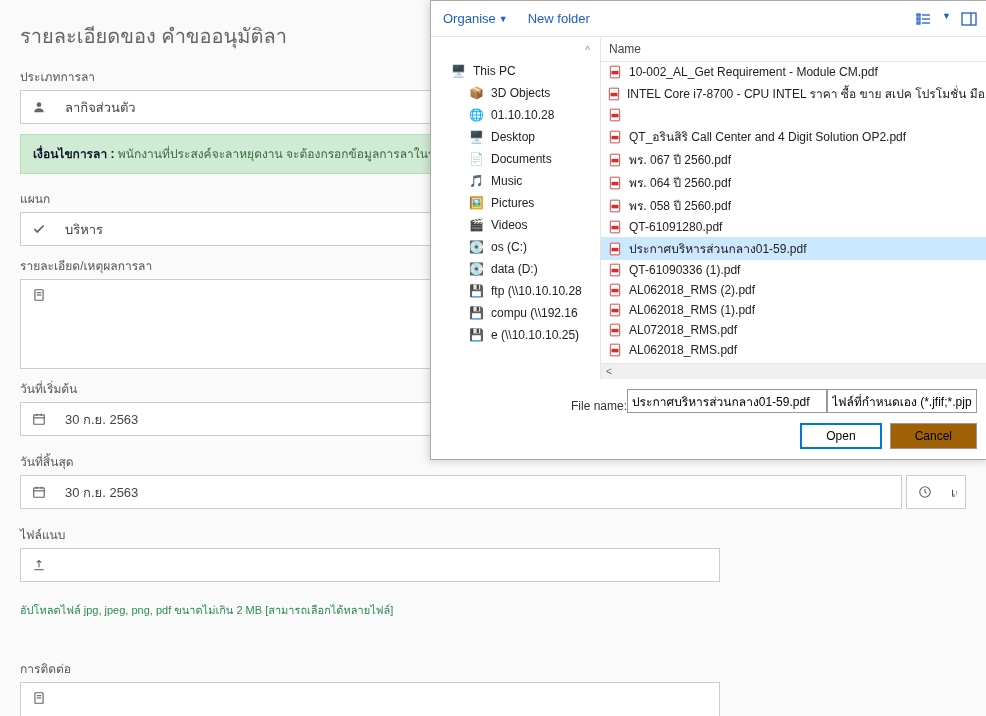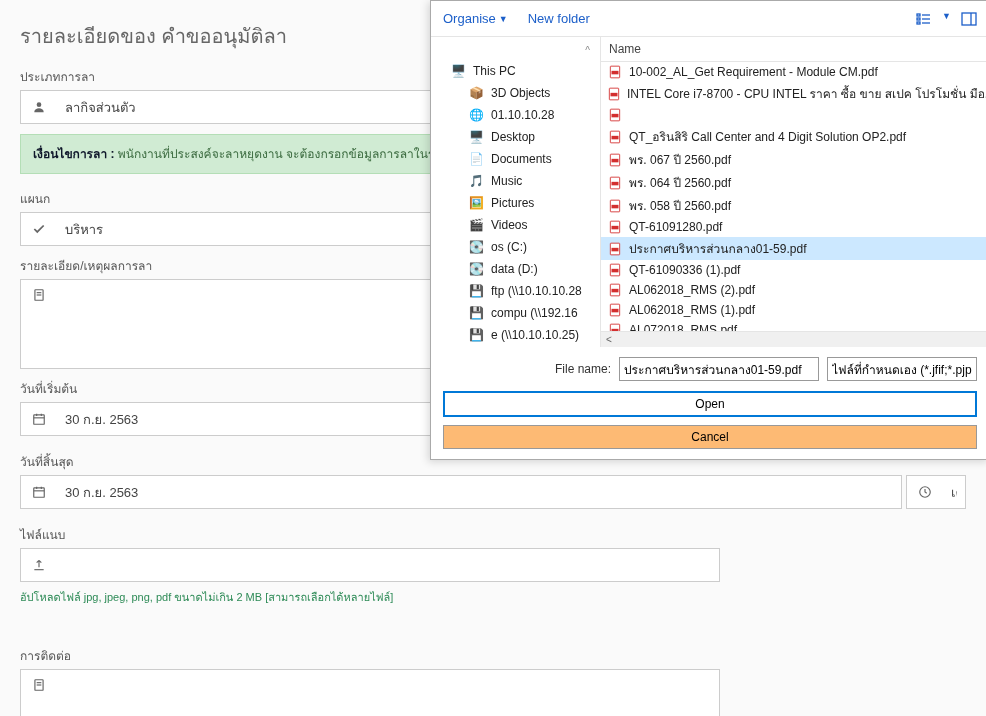--- a/index.html
+++ b/index.html
@@ -16,21 +16,21 @@
     .notice-box { background: #d0ebd3; border: 1px solid #b4deb6; padding: 10px 12px; font-size: 12px; color: #3a6a3e; margin: 10px 0 15px; line-height: 1.5; }
     .notice-box b { color: #0f172a; }
     .textarea-group { border: 1px solid #ccc; background: #fff; min-height: 90px; display: flex; }
     .textarea-icon { width: 36px; display: flex; align-items: flex-start; justify-content: center; padding-top: 8px; color: #666; }
     .textarea-field { flex: 1; border: none; resize: none; padding: 8px; font-family: inherit; font-size: 13px; outline: none; }
     .two-col { display: flex; gap: 4px; }
     .two-col .input-group:first-child { flex: 1; }
     .time-group { width: 60px; }
     .file-group { border: 1px solid #ccc; background: #fff; height: 34px; display: flex; align-items: center; }
     .file-icon { width: 36px; display: flex; align-items: center; justify-content: center; color: #666; }
-    .help-text { font-size: 11px; color: #2e8b57; margin-top: 6px; }
+    .help-text { font-size: 11px; color: #2e8b57; margin-top: 19px; }
     
     
     .file-dialog { position: absolute; top: 0; left: 430px; width: 560px; height: 460px; background: #fff; border: 1px solid #aaa; box-shadow: -2px 2px 8px rgba(0,0,0,0.15); display: flex; flex-direction: column; }
     .dialog-toolbar { height: 36px; border-bottom: 1px solid #e5e5e5; display: flex; align-items: center; padding: 0 12px; gap: 20px; }
     .toolbar-link { color: #1c5fc9; font-size: 13px; cursor: pointer; display: flex; align-items: center; gap: 3px; }
     .toolbar-right { margin-left: auto; display: flex; gap: 10px; }
     .toolbar-icon { width: 16px; height: 16px; display: inline-flex; align-items: center; justify-content: center; color: #1c5fc9; }
     .chevron-down { font-size: 9px; }
     
     .dialog-body { flex: 1; display: flex; overflow: hidden; }
@@ -45,26 +45,26 @@
     .file-header { display: flex; border-bottom: 1px solid #e5e5e5; padding: 5px 8px; font-size: 12px; color: #444; }
     .file-list { flex: 1; overflow-y: auto; }
     .file-row { display: flex; align-items: center; padding: 2px 6px; font-size: 12px; color: #222; cursor: pointer; gap: 6px; white-space: nowrap; }
     .file-row.selected { background: #cce8ff; }
     .pdf-icon { width: 16px; height: 16px; display: inline-flex; align-items: center; justify-content: center; color: #d32f2f; font-size: 10px; }
     .file-scrollbar { height: 16px; border-top: 1px solid #e5e5e5; background: #f0f0f0; display: flex; align-items: center; }
     .scroll-arrow { width: 16px; text-align: center; color: #666; font-size: 10px; }
     .scroll-track { flex: 1; background: #f0f0f0; }
     
     .dialog-footer { padding: 10px 12px; border-top: 0; display: flex; flex-direction: column; gap: 10px; }
-    .filename-row { display: flex; align-items: center; gap: 8px; }
+    .filename-row { display: flex; align-items: flex-end; }
     .filename-label { font-size: 12px; color: #333; margin-left: auto; }
     .filename-input { width: 200px; height: 24px; border: 1px solid #999; padding: 0 4px; font-size: 12px; }
     .filetype-input { width: 150px; height: 24px; border: 1px solid #999; padding: 0 4px; font-size: 12px; background: #fff; }
-    .button-row { display: flex; gap: 8px; justify-content: flex-end; flex-direction: column; }
-    .dialog-btn { padding: 4px 24px; border: 1px solid #999; background: #fdba74; font-size: 12px; cursor: pointer; }
+    .button-row { display: flex; gap: 8px; justify-content: flex-end; }
+    .dialog-btn { padding: 4px 24px; border: 1px solid #999; background: #a16207; font-size: 12px; cursor: pointer; }
     .dialog-btn.primary { border: 2px solid #0078d7; background: #fff; }
     
     svg { display: block; }
   </style>
 </head>
 <body>
 
 <div class="form-bg">
   <div class="form-content">
     <div class="form-title">รายละเอียดของ คำขออนุมัติลา</div>

